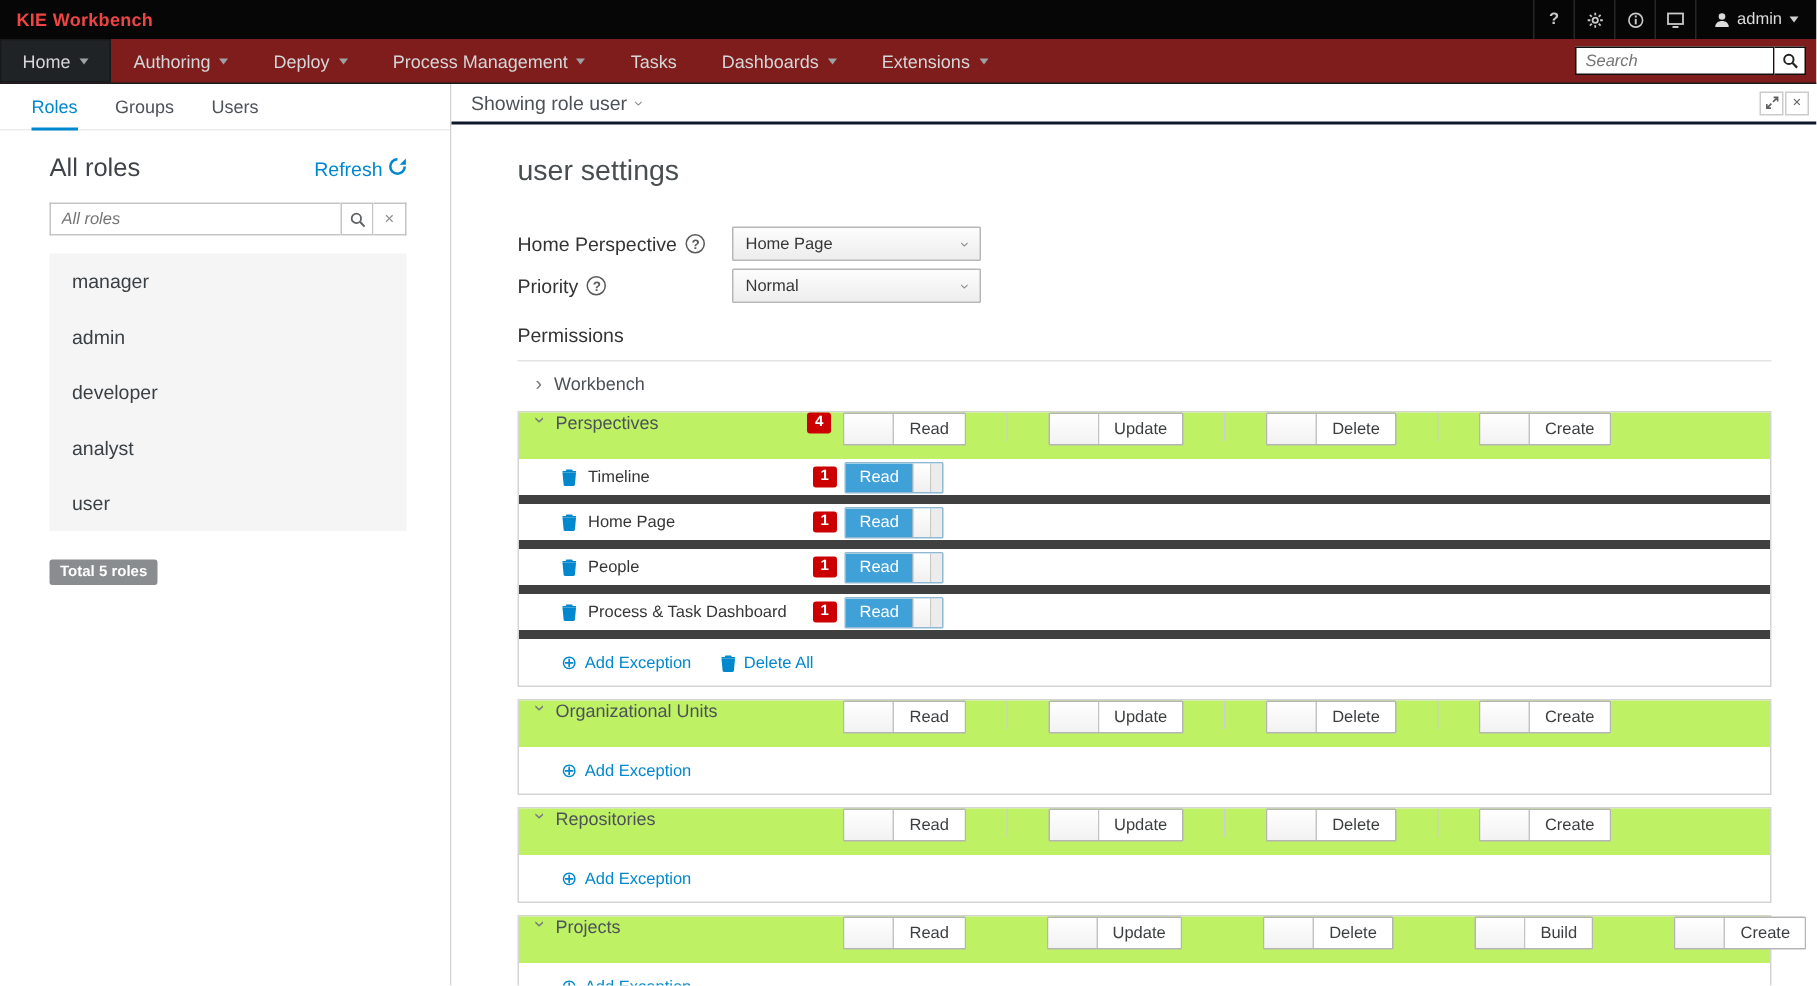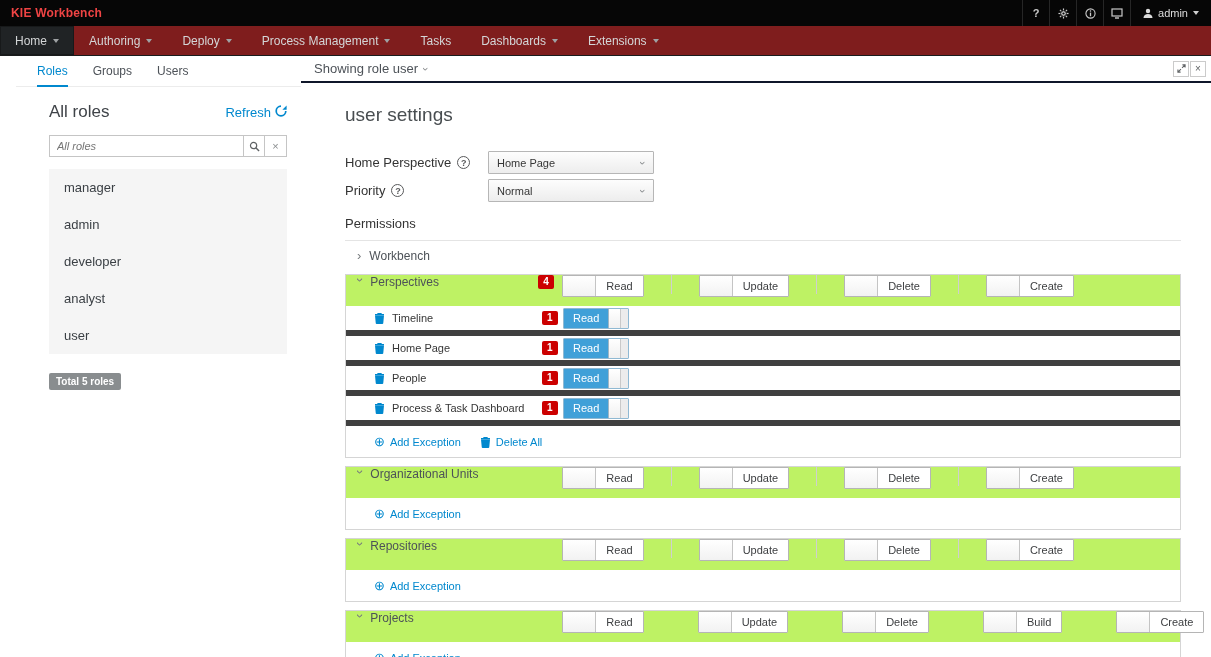--- a/index.html
+++ b/index.html
@@ -17,21 +17,21 @@
   .nav-items{display:flex;align-items:stretch}
   .nav-item{display:flex;align-items:center;gap:6px;padding:0 15px;color:#d4d6d7;font-size:12px;cursor:pointer;white-space:nowrap}
   .nav-item.active{background:#202325;box-shadow:inset 0 0 0 1px #17191a}
   .tri{width:0;height:0;border-left:3.5px solid transparent;border-right:3.5px solid transparent;border-top:4px solid #9fa2a4}
   .tri.light{border-top-color:#cfcfcf}
   .nav-search{margin-left:auto;display:flex;align-items:center;padding-right:7px}
   .nav-search input{width:133px;height:19px;border:1px solid #101010;background:#fff;font-size:11px;font-style:italic;color:#444;padding:0 6px;outline:none}
   .nav-search button{width:21px;height:19px;border:1px solid #101010;border-left:0;background:#fff;display:flex;align-items:center;justify-content:center;cursor:pointer;color:#222}
 
   
-  .sidebar{position:absolute;top:56px;left:16px;width:301px;bottom:0;background:#fff;border-right:1px solid #d2d2d2}
+  .sidebar{position:absolute;top:56px;left:0;width:301px;bottom:0;background:#fff;border-right:1px solid #d2d2d2}
   .side-tabs{display:flex;gap:25px;padding:0 21px;height:31px;align-items:stretch;border-bottom:1px solid #ececec}
   .side-tab{display:flex;align-items:center;font-size:12px;color:#4d5258;cursor:pointer;border-bottom:2px solid transparent;margin-bottom:-1px}
   .side-tab.active{color:#0088ce;border-bottom-color:#0088ce}
   .side-inner{padding:15px 29px 0 33px}
   .side-head{display:flex;justify-content:space-between;align-items:center;margin-bottom:13px}
   .all-roles{font-size:17px;font-weight:normal;color:#3f4348}
   .refresh{display:flex;align-items:flex-start;gap:4px;color:#0088ce;font-size:13px;cursor:pointer}
   .side-search{display:flex}
   .side-search input{flex:1;height:22px;border:1px solid #c5c5c5;border-right:0;font-size:11px;font-style:italic;color:#555;padding:0 7px;outline:none}
   .sbtn{width:22px;height:22px;border:1px solid #c5c5c5;background:#fff;display:flex;align-items:center;justify-content:center;color:#5f6264;cursor:pointer;font-size:11px}
@@ -157,20 +157,31 @@
       </div>
       <div class="nav-item">
         <span>Dashboards</span>
         <span class="tri"></span>
       </div>
       <div class="nav-item">
         <span>Extensions</span>
         <span class="tri"></span>
       </div>
     </div>
+  <div class="nav-search">
+    <input placeholder="Search" style="">
+    <button>
+      <span>
+        <svg width="11" height="11" viewBox="0 0 12 12">
+            <circle cx="5" cy="5" r="3.4" fill="none" stroke="#222" stroke-width="1.4"></circle>
+            <line x1="7.7" y1="7.7" x2="11" y2="11" stroke="#222" stroke-width="1.6"></line>
+          </svg>
+      </span>
+    </button>
+  </div>
 </div>
 
 <div class="sidebar">
   <div class="side-tabs">
       <div class="side-tab active">
         <span>Roles</span>
       </div>
       <div class="side-tab">
         <span>Groups</span>
       </div>

